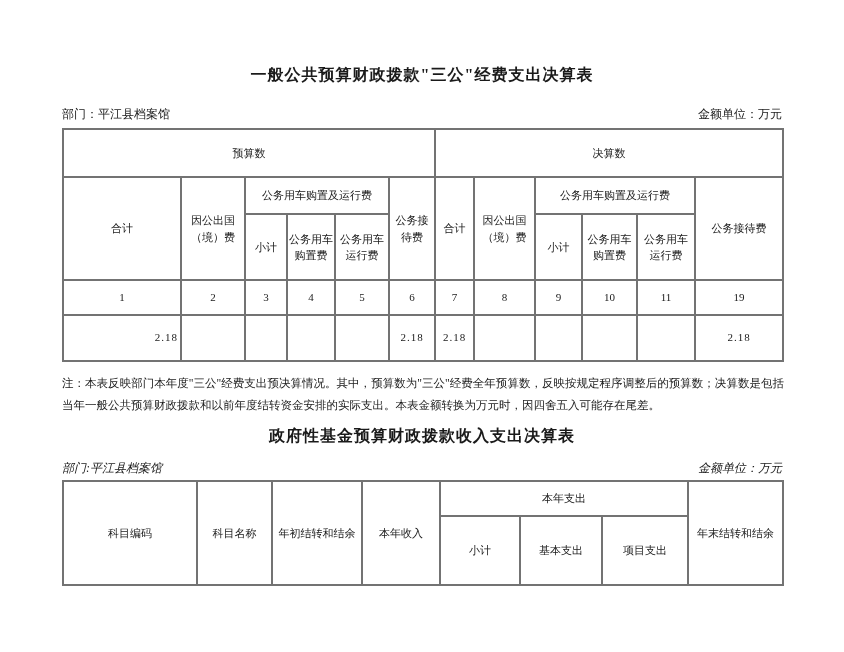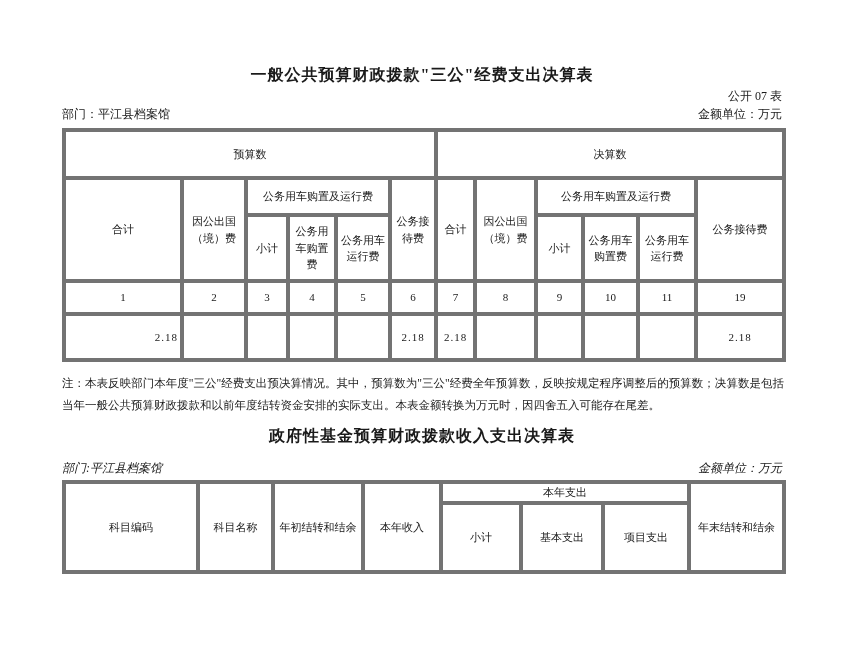--- a/index.html
+++ b/index.html
@@ -18,43 +18,42 @@
   .table-no {
     left: 62px; width: 720px; text-align: right;
     font-size: 12px; line-height: 13px;
   }
   .meta-row { left: 62px; width: 720px; font-size: 12px; line-height: 14px; }
   .meta-row .dept { float: left; }
   .meta-row .unit { float: right; }
 
   table { border-collapse: collapse; table-layout: fixed; background: #ffffff; }
   td {
-    border: 4px solid #737373;
+    border: 2px solid #737373;
     text-align: center; vertical-align: middle;
     font-size: 11px; line-height: 1.5;
-    padding: 0 1px; overflow: hidden;
+    padding: 8px 1px; overflow: hidden;
     word-break: normal;
   }
   td.val { font-size: 11px; letter-spacing: 1px; }
   td.val-right { text-align: right; padding-right: 2px; }
 
   .note {
     left: 62px; width: 722px;
     font-size: 11.5px; line-height: 22px;
     text-align: justify;
   }
 </style>
 </head>
 <body>
 
 <div class="page">
 
   <div class="abs doc-title" style="top:66px;">一般公共预算财政拨款"三公"经费支出决算表</div>
 
-  <div class="abs table-no" style="top:90px;">公开 07 表</div>
 
   <div class="abs meta-row" style="top:107px;">
     <span class="dept">部门：平江县档案馆</span>
     <span class="unit">金额单位：万元</span>
   </div>
 
   <table class="abs" style="top:128px; left:62px; width:720px;">
     <colgroup>
       <col style="width:118px">
         <col style="width:64px">

